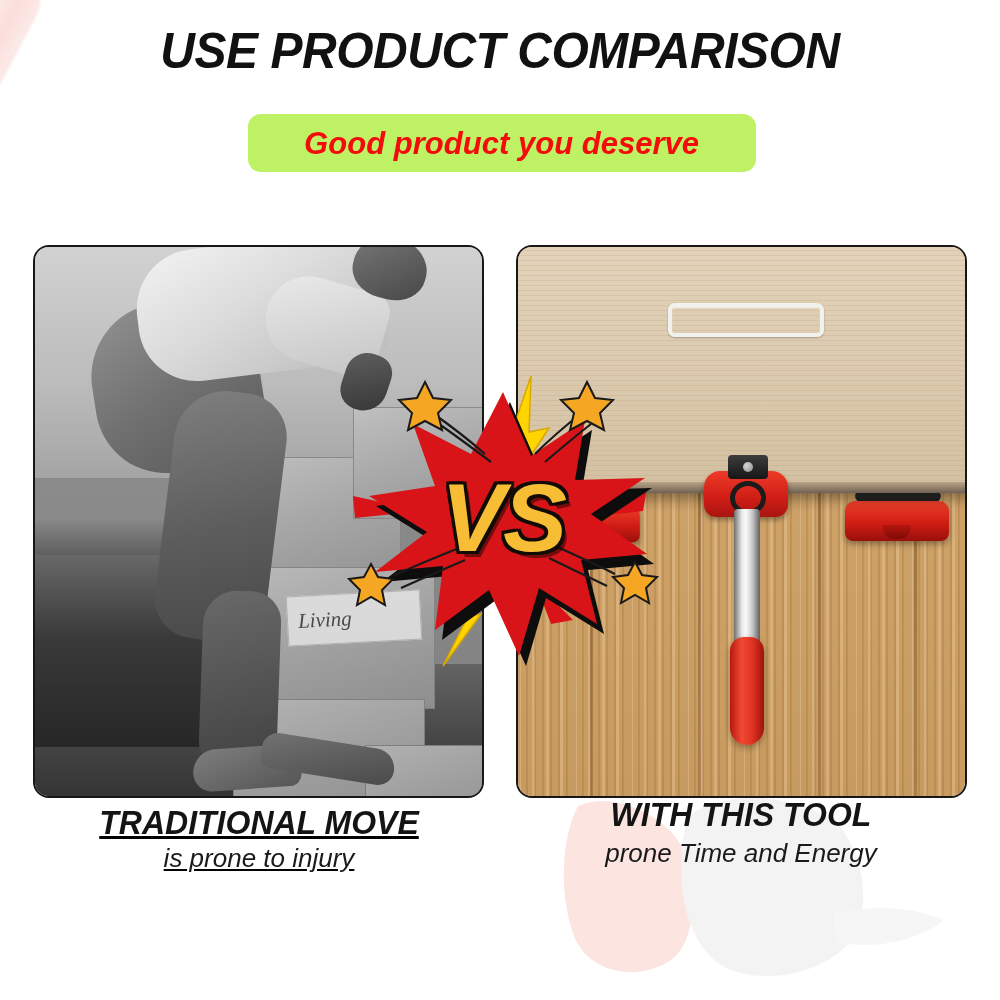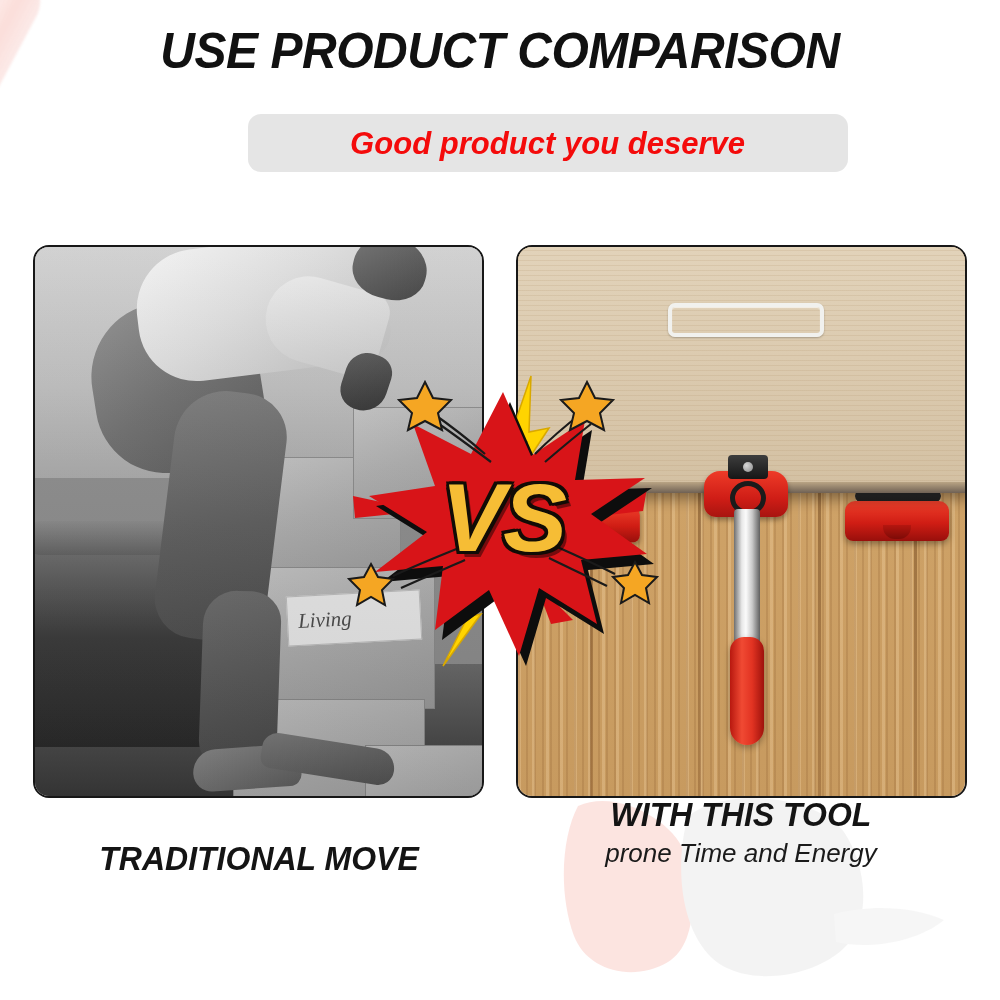--- a/index.html
+++ b/index.html
@@ -55,23 +55,23 @@
     font-style: italic;
     letter-spacing: -0.5px;
     color: #111111;
     white-space: nowrap;
     transform: scaleX(.96);
   }
   .subtitle-badge {
     position: absolute;
     top: 114px;
     left: 248px;
-    width: 600px;
+    width: 508px;
     height: 58px;
-    background: #e5e5e5;
+    background: #bef264;
     border-radius: 13px;
     display: flex;
     align-items: center;
     justify-content: center;
   }
   .subtitle-text {
     font-size: 32px;
     font-weight: 700;
     font-style: italic;
     color: #f40b0b;
@@ -301,21 +301,21 @@
       -3px -3px 0 #120c06, 3px -3px 0 #120c06, -3px 3px 0 #120c06, 3px 3px 0 #120c06,
       5px 6px 0 rgba(0,0,0,.45);
   }
 
   
   .caption {
     position: absolute;
     width: 470px;
     text-align: center;
   }
-  .cap-left  { left: 24px;  top: 840px; }
+  .cap-left  { left: 24px;  top: 804px; text-decoration: underline; }
   .cap-right { left: 506px; top: 796px; }
   .cap-title {
     font-size: 33px; font-weight: 700; font-style: italic;
     color: #141414; white-space: nowrap; line-height: 1.18;
     transform: scaleX(.97);
   }
   .cap-sub {
     font-size: 26px; font-style: italic; color: #1a1a1a;
     line-height: 1.22; margin-top: 3px;
   }
@@ -440,18 +440,19 @@
 <div class="wm-tool">
   <svg viewBox="0 0 420 210" width="420" height="210">
     <path d="M30,10 C14,40 10,96 26,140 C40,176 86,186 120,166 C148,150 150,96 136,56 C126,26 70,-8 30,10 Z" fill="#f6a79c"></path>
     <path d="M140,20 C128,62 130,124 160,158 C190,192 260,184 294,154 C326,126 318,68 296,36 C272,2 182,-12 140,20 Z" fill="#d9d9d9"></path>
     <path d="M286,118 C316,110 360,108 396,124 C370,146 320,154 288,146 Z" fill="#e4e4e4"></path>
   </svg>
 </div>
 
 <div class="caption cap-left">
   <div class="cap-title">TRADITIONAL MOVE</div>
+  <div class="cap-sub" style="margin-top:0;">is prone to injury</div>
 </div>
 
 <div class="caption cap-right">
   <div class="cap-title">WITH THIS TOOL</div>
   <div class="cap-sub">prone Time and Energy</div>
 </div>
 
 </body></html>

